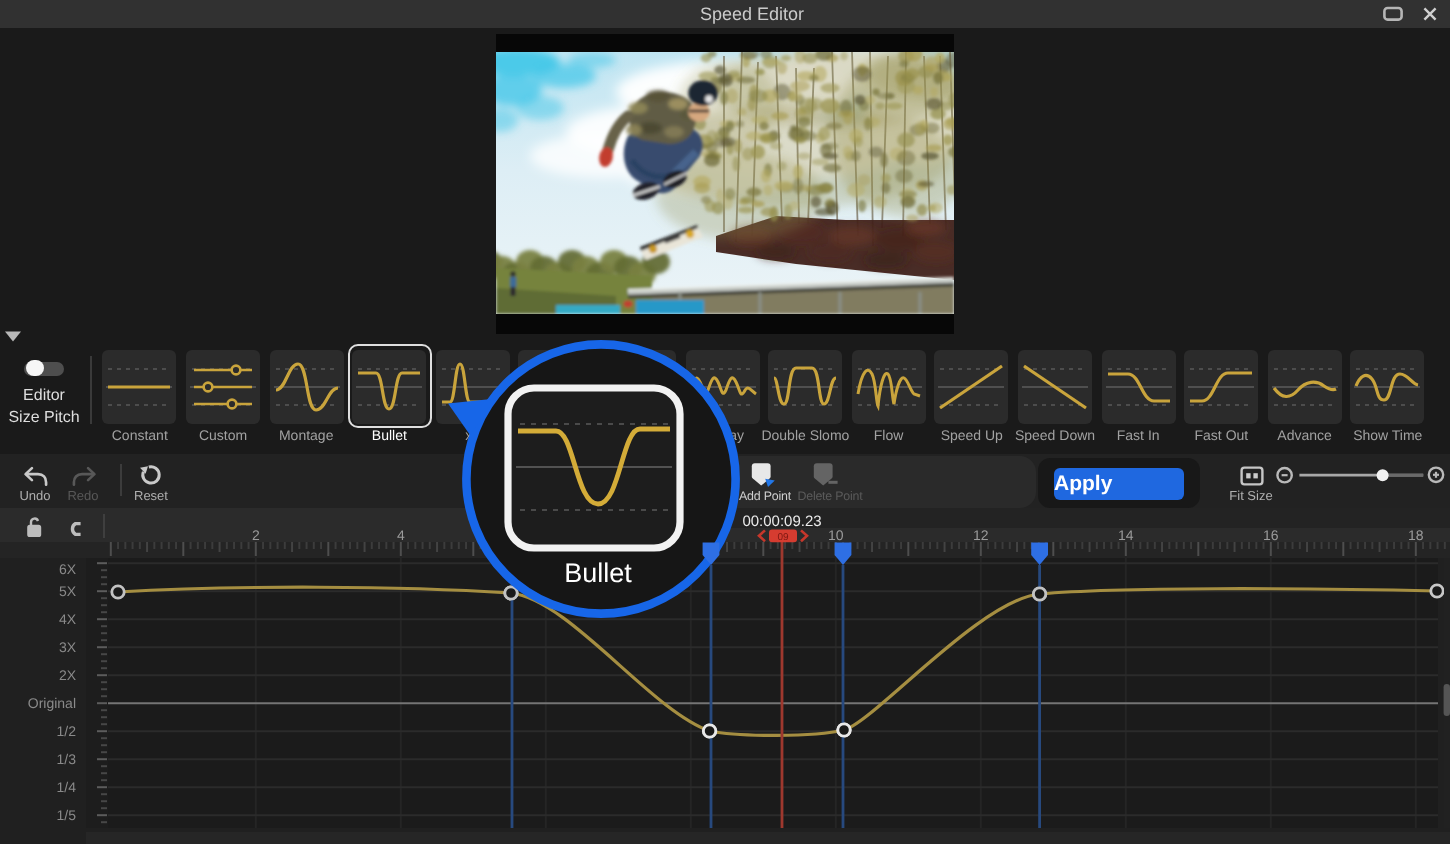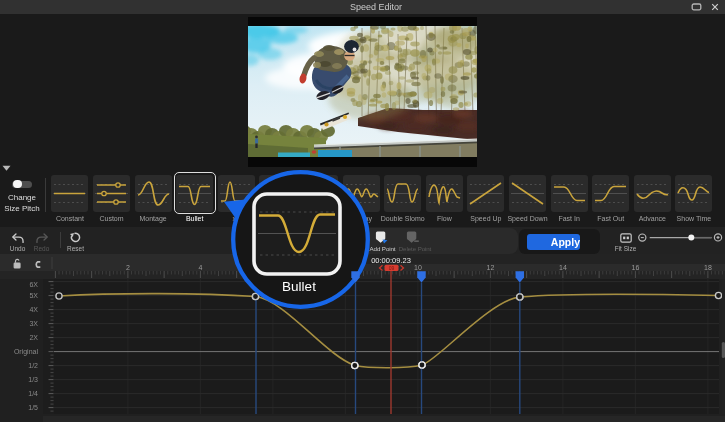--- a/index.html
+++ b/index.html
@@ -355,21 +355,21 @@
           <path d="M96.5,29.5 L106.5,29.5" stroke="#2a2a2a" stroke-width="1.3"></path>
         </g>
       </svg>
     </div>
 
 <svg class="abs" style="left:2px;top:165px;" width="10" height="7" viewBox="0 0 10 7">
   <path d="M0.5,0.8 L8.5,0.8 L4.5,5.8 Z" fill="#b8b8b8"></path>
 </svg>
 <div class="abs" style="left:12px;top:180.5px;width:19.5px;height:7.5px;border-radius:4px;background:#4e4e4e;"></div>
 <div class="abs" style="left:13px;top:179.8px;width:8.6px;height:8.6px;border-radius:50%;background:#f6f6f6;"></div>
-<div class="abs" style="left:0px;top:193px;width:44px;text-align:center;font-size:8px;color:#dedede;">Change</div>
+<div class="abs" style="left:0px;top:193px;width:44px;text-align:center;font-size:8px;color:#dedede;">Editor</div>
 <div class="abs" style="left:0px;top:203.5px;width:44px;text-align:center;font-size:8px;color:#dedede;">Size Pitch</div>
 <div class="abs" style="left:45px;top:178px;width:1px;height:34px;background:#3a3a3a;"></div>
 
 <div class="abs" style="left:51.4px;top:175px;width:37px;height:37px;background:#2b2b2b;border-radius:3px;overflow:hidden;">
       <svg width="37" height="37" viewBox="0 0 37 37" style="display:block">
         <line x1="3" y1="9.5" x2="34" y2="9.5" stroke="#4d4d4d" stroke-width="1" stroke-dasharray="2,2.5"></line>
         <line x1="3" y1="27.5" x2="34" y2="27.5" stroke="#4d4d4d" stroke-width="1" stroke-dasharray="2,2.5"></line>
         <line x1="2" y1="18.5" x2="35" y2="18.5" stroke="#4f4f4f" stroke-width="1"></line>
         <line x1="3" y1="18.5" x2="34" y2="18.5" stroke="#c9a43c" stroke-width="1.6"></line>
       </svg>
@@ -539,21 +539,21 @@
 <path d="M2.4,0.6 L8.8,0.6 A1.5,1.5 0 0 1 10.3,2.1 L10.3,7.2 A1.5,1.5 0 0 1 9.8,8.3 L5.6,11.8 L1.4,8.3 A1.5,1.5 0 0 1 0.9,7.2 L0.9,2.1 A1.5,1.5 0 0 1 2.4,0.6 Z" fill="#e8e8e8"></path>
 <path d="M7.6,8.4 L12.4,9.3 L9.0,12.5 Z" fill="#2277e8"></path>
 </svg>
 <div class="abs" style="left:360px;top:244.5px;width:45px;text-align:center;font-size:6.2px;color:#cfcfcf;letter-spacing:-0.1px;">Add Point</div>
 <svg class="abs" style="left:406px;top:231px;" width="14" height="13" viewBox="0 0 14 13">
 <path d="M2.4,0.6 L8.8,0.6 A1.5,1.5 0 0 1 10.3,2.1 L10.3,7.2 A1.5,1.5 0 0 1 9.8,8.3 L5.6,11.8 L1.4,8.3 A1.5,1.5 0 0 1 0.9,7.2 L0.9,2.1 A1.5,1.5 0 0 1 2.4,0.6 Z" fill="#646464"></path>
 <rect x="8.2" y="9.4" width="4.6" height="1.5" fill="#646464"></rect>
 </svg>
 <div class="abs" style="left:390px;top:244.5px;width:50px;text-align:center;font-size:6.2px;color:#5a5a5a;letter-spacing:-0.1px;">Delete Point</div>
 <div class="abs" style="left:519px;top:229px;width:81px;height:25px;background:#181818;border-radius:6px;"></div>
-<div class="abs" style="left:527px;top:233.5px;width:53px;height:16px;background:#1f68e0;border-radius:3px;text-align:right;font-size:10.5px;font-weight:bold;color:#ffffff;line-height:16px;">Apply</div>
+<div class="abs" style="left:527px;top:233.5px;width:65px;height:16px;background:#1f68e0;border-radius:3px;text-align:left;font-size:10.5px;font-weight:bold;color:#ffffff;line-height:16px;">Apply</div>
 <svg class="abs" style="left:619.5px;top:233px;" width="12" height="10" viewBox="0 0 12 10">
 <rect x="0.8" y="0.8" width="10.4" height="8.4" rx="1.4" fill="none" stroke="#c6c6c6" stroke-width="1.2"></rect>
 <rect x="3.1" y="3.6" width="2.2" height="2.6" fill="#cccccc"></rect>
 <rect x="6.7" y="3.6" width="2.2" height="2.6" fill="#cccccc"></rect>
 </svg>
 <div class="abs" style="left:608px;top:245px;width:35px;text-align:center;font-size:6.5px;color:#b0b0b0;">Fit Size</div>
 <svg class="abs" style="left:636px;top:231px;" width="89" height="13" viewBox="0 0 89 13">
 <circle cx="6.3" cy="6.6" r="3.6" fill="none" stroke="#b9b9b9" stroke-width="1.2"></circle>
 <line x1="4.8" y1="6.6" x2="7.8" y2="6.6" stroke="#b9b9b9" stroke-width="1.1"></line>
 <line x1="13.7" y1="6.6" x2="75.6" y2="6.6" stroke="#a8a8a8" stroke-width="1.4"></line>

